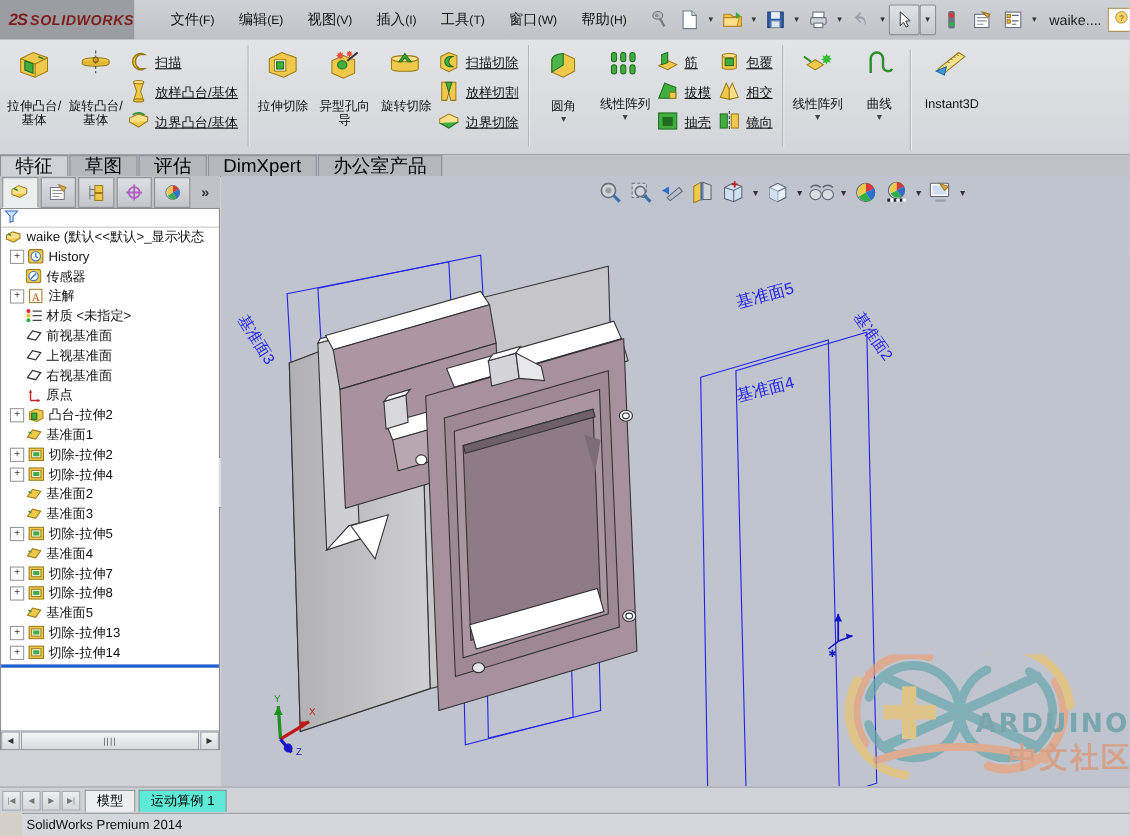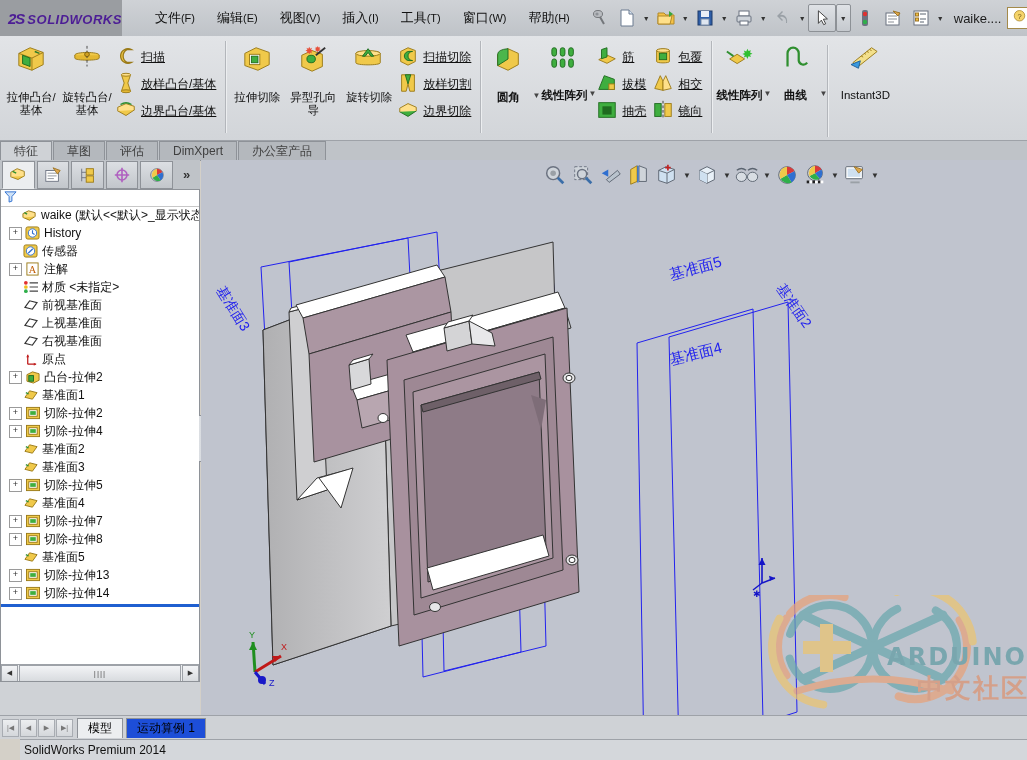--- a/index.html
+++ b/index.html
@@ -11,21 +11,21 @@
     -webkit-font-smoothing:none;
   }
   #app{position:relative;width:1027px;height:760px;}
 
   
   .menubar{position:absolute;left:0;top:0;width:1027px;height:36px;
     background:linear-gradient(#cfd2d6,#bfc3c8);border-bottom:1px solid #a8acb2;
     display:flex;align-items:center;}
   .brandbox{width:130px;height:36px;background:#9a9da1;display:flex;align-items:center;
     justify-content:flex-start;padding-left:8px;box-sizing:border-box;}
-  .brandlogo{font-style:italic;font-weight:bold;font-size:13px;color:#4c1d95;letter-spacing:.5px;}
+  .brandlogo{font-style:italic;font-weight:bold;font-size:13px;color:#7f1d1d;letter-spacing:.5px;}
   .brandlogo .ds{font-size:15px;letter-spacing:-1px;margin-right:3px;}
   .menuitems{display:flex;align-items:center;margin-left:22px;}
   .menuitem{padding:4px 11px;font-size:13px;color:#111;cursor:default;white-space:nowrap;}
   .mnemo{font-size:11px;}
   .mbicons{display:flex;align-items:center;margin-left:4px;}
   .mbtn{width:28px;height:28px;display:flex;align-items:center;justify-content:center;position:relative;}
   .mbtn.sel{border:1px solid #8d9196;background:linear-gradient(#dfe2e6,#c5c9ce);border-radius:2px;width:26px;height:26px;}
   .mcaret{width:11px;height:28px;display:flex;align-items:center;justify-content:center;font-size:7px;color:#333;}
   .mcaret.boxed{border:1px solid #8d9196;background:linear-gradient(#dfe2e6,#c5c9ce);height:26px;width:13px;border-radius:2px;}
   .docname{font-size:13px;color:#1b1b1b;margin:0 6px 0 8px;white-space:nowrap;}
@@ -38,42 +38,42 @@
   .ribbon{position:absolute;left:0;top:36px;width:1027px;height:105px;
     background:linear-gradient(#e2e4e7,#d2d5d9);border-bottom:1px solid #9ea2a8;
     display:flex;align-items:flex-start;box-sizing:border-box;}
   .rgroup{display:flex;align-items:flex-start;height:105px;padding:4px 3px 0 3px;box-sizing:border-box;}
   .rsep{width:1px;height:92px;background:#b3b6bb;margin-top:5px;box-shadow:1px 0 0 #eceef0;}
   .bigbtn{width:56px;display:flex;flex-direction:column;align-items:center;padding-top:4px;cursor:default;}
   .bigbtn .lbl{font-size:11.5px;text-align:center;line-height:13px;margin-top:14px;color:#111;}
   .stack{display:flex;flex-direction:column;padding-top:4px;}
   .smallbtn{display:flex;align-items:center;height:27px;cursor:default;padding-right:6px;}
   .smallbtn .lbl{font-size:12px;margin-left:4px;color:#111;white-space:nowrap;text-decoration:underline;}
-  .dropcol{display:flex;flex-direction:row;align-items:center;width:56px;font-weight:bold;}
+  .dropcol{display:flex;flex-direction:column;align-items:center;width:56px;}
   .dropcaret{font-size:8px;color:#444;margin-top:auto;padding-bottom:4px;}
 
   
   .cmdtabs{position:absolute;left:0;top:141px;width:1027px;height:19px;background:#bfc3c8;
     display:flex;align-items:flex-end;border-bottom:1px solid #8e9298;}
-  .ctab{height:18px;line-height:18px;padding:0 13px;font-size:12px;background:#b4b8bd;
-    border:1px solid #8e9298;border-bottom:none;margin-right:1px;cursor:default;color:#404040;}
+  .ctab{height:18px;line-height:18px;padding:0 13px;font-size:17px;background:#b4b8bd;
+    border:1px solid #8e9298;border-bottom:none;margin-right:1px;cursor:default;color:#000000;}
   .ctab.active{background:#cfd2d6;font-weight:normal;}
 
   
   .leftpanel{position:absolute;left:0;top:160px;width:200px;height:555px;background:#cfd2d6;}
   .fmtabs{height:30px;display:flex;align-items:center;background:#bfc3c8;
     border-bottom:1px solid #8e9298;padding-left:2px;box-sizing:border-box;}
   .fmtab{width:32px;height:26px;display:flex;align-items:center;justify-content:center;
     margin-right:2px;border:1px solid #8e9298;background:linear-gradient(#dcdfe3,#c2c6cb);cursor:default;}
   .fmtab.active{background:#eceef0;border-bottom:1px solid #eceef0;}
   .fmtab.more{border:none;background:transparent;width:24px;font-size:13px;font-weight:bold;color:#333;}
   .treewrap{position:absolute;left:0;top:30px;width:200px;height:492px;background:#fff;
     border:1px solid #8e9298;border-top:none;box-sizing:border-box;overflow:hidden;}
   .filterrow{height:16px;border-bottom:1px solid #c8c8c8;display:flex;align-items:center;padding-left:3px;}
-  .troot{display:flex;align-items:center;height:17px;padding-left:20px;font-size:12px;white-space:nowrap;text-align:right;}
+  .troot{display:flex;align-items:center;height:17px;padding-left:3px;font-size:12px;white-space:nowrap;text-align:right;}
   .trow{display:flex;align-items:center;height:18px;font-size:12px;white-space:nowrap;cursor:default;}
   .tplus{width:11px;height:11px;border:1px solid #9a9a9a;background:#fff;font-size:9px;
     line-height:9px;text-align:center;color:#333;margin-right:2px;flex:0 0 auto;}
   .tspacer{width:13px;flex:0 0 auto;}
   .tdots{width:8px;flex:0 0 auto;}
   .ticon{width:17px;height:16px;margin-right:3px;flex:0 0 auto;display:flex;align-items:center;justify-content:center;}
   .tlabel{color:#111;}
   .rollbar{height:3px;background:#1f5fd0;margin-top:2px;}
   .hscroll{position:absolute;left:0;bottom:0;width:198px;height:17px;background:#eceef0;
     border-top:1px solid #9ea2a8;display:flex;align-items:center;box-sizing:border-box;}
@@ -99,21 +99,21 @@
 
   
   .wm{position:absolute;right:-8px;bottom:-10px;width:280px;height:130px;opacity:.72;}
 
   
   .docTabs{position:absolute;left:0;top:715px;width:1027px;height:24px;background:#cfd2d6;
     border-top:1px solid #9ea2a8;display:flex;align-items:center;padding-left:2px;box-sizing:border-box;}
   .navbtn{width:15px;height:16px;border:1px solid #a8acb2;background:linear-gradient(#eceef0,#d4d7db);
     display:flex;align-items:center;justify-content:center;font-size:7px;color:#777;margin-right:1px;}
   .dtab{height:19px;line-height:19px;padding:0 10px;font-size:12px;border:1px solid #8e9298;
-    border-bottom:none;background:#1d4ed8;margin-left:3px;cursor:default;}
+    border-bottom:none;background:#5eead4;margin-left:3px;cursor:default;}
   .dtab.act{background:#eceef0;}
   .statusbar{position:absolute;left:0;top:739px;width:1027px;height:21px;background:#d4d7db;
     border-top:1px solid #9ea2a8;display:flex;align-items:center;padding-left:4px;box-sizing:border-box;
     font-size:12px;color:#111;margin-left:20px;}
 </style>
 </head>
 <body>
 
 <div id="app">
 

